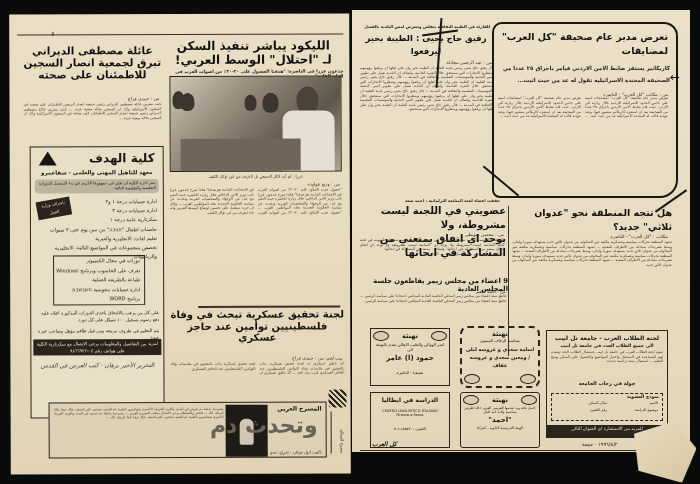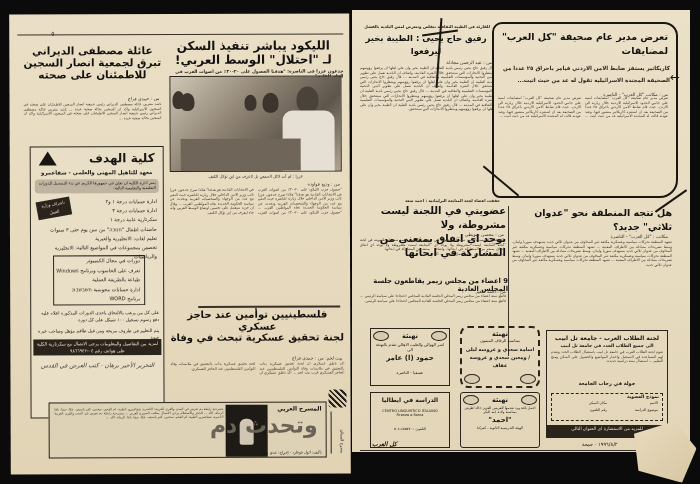--- a/index.html
+++ b/index.html
@@ -55,22 +55,22 @@
     <div class="fig" style="left:10px;top:16px;width:14px;height:18px;"></div>
     <div class="fig" style="left:2px;top:14px;width:12px;height:18px;"></div>
     <div style="position:absolute;left:10px;bottom:0;width:120px;height:32px;background:#6f6659;"></div>
   </div>
   <div class="caption" style="left:160px;top:160px;width:172px;">عزرا : لم آت لاكل الحمص بل لاعرف من اين تؤكل الكتف</div>
   <div class="byline" style="left:240px;top:168px;width:90px;text-align:right;">من : وديع عواودة</div>
   <div class="text" style="left:160px;top:174px;width:172px;height:92px;column-count:2;column-gap:4px;">"حصول حزب الليكود على ٢٠-٣٠٪ من اصوات العرب في الانتخابات القادمة هو هدفنا" هكذا صرح جدعون عزرا نائب وزير الامن الداخلي خلال زيارته للناصرة حيث التقى مع عدد من الوجهاء والشخصيات العربية وتحدث عن سياسة الحكومة الجديدة تجاه المواطنين العرب ... "حصول حزب الليكود على ٢٠-٣٠٪ من اصوات العرب في الانتخابات القادمة هو هدفنا" هكذا صرح جدعون عزرا نائب وزير الامن الداخلي خلال زيارته للناصرة حيث التقى مع عدد من الوجهاء والشخصيات العربية وتحدث عن سياسة الحكومة الجديدة تجاه المواطنين العرب ... وقال ان حزبه سيعمل على تحسين اوضاع الوسط العربي وانه جاء ليعرف من اين تؤكل الكتف.</div>
   <div class="rule" style="left:188px;top:292px;width:142px;height:1.5px;"></div>
 
   <div class="headline" style="left:160px;top:295px;width:174px;font-size:10px;">
+    <div>لجنة تحقيق عسكرية تبحث في وفاة</div>
     <div>فلسطينيين توأمين عند حاجز عسكري</div>
-    <div>لجنة تحقيق عسكرية تبحث في وفاة</div>
   </div>
   <div class="byline" style="left:240px;top:342px;width:92px;text-align:right;">بيت لحم: من : حمدي فراج</div>
   <div class="text" style="left:160px;top:348px;width:174px;height:26px;column-count:2;column-gap:4px;">اكد ناطق عسكري ان لجنة تحقيق عسكرية بدأت بالتحقيق في ملابسات وفاة التوأمين الفلسطينيين عند الحاجز العسكري قرب بيت لحم ... اكد ناطق عسكري ان لجنة تحقيق عسكرية بدأت بالتحقيق في ملابسات وفاة التوأمين الفلسطينيين عند الحاجز العسكري.</div>
 
   <div class="box" style="left:20px;top:132px;width:134px;height:272px;background:#e9deC6;">
     <div style="position:absolute;left:8px;top:4px;width:0;height:0;border-left:9px solid transparent;border-right:9px solid transparent;border-bottom:14px solid #1a1712;"></div>
     <div class="ad-title" style="position:absolute;right:8px;top:4px;font-size:12px;">كلية الهدف</div>
     <div class="ad-title" style="position:absolute;left:4px;right:4px;top:22px;font-size:5.5px;">معهد للتاهيل المهني والعلمي - شفاعمرو</div>
     <div style="position:absolute;left:4px;right:4px;top:32px;height:14px;background:#bfb4a0;border-radius:4px;direction:rtl;font-size:4px;padding:1px 3px;line-height:5px;">يسر ادارة الكلية ان تعلن في جمهورها الكريم عن بدء التسجيل للدورات التعليمية والتعليمية التالية:</div>
     <div style="position:absolute;left:6px;top:52px;width:34px;height:18px;background:#2a241c;color:#e8dcc2;font-size:4px;text-align:center;line-height:8px;transform:rotate(-10deg);direction:rtl;padding-top:1px;">باشراف وزارة العمل</div>

